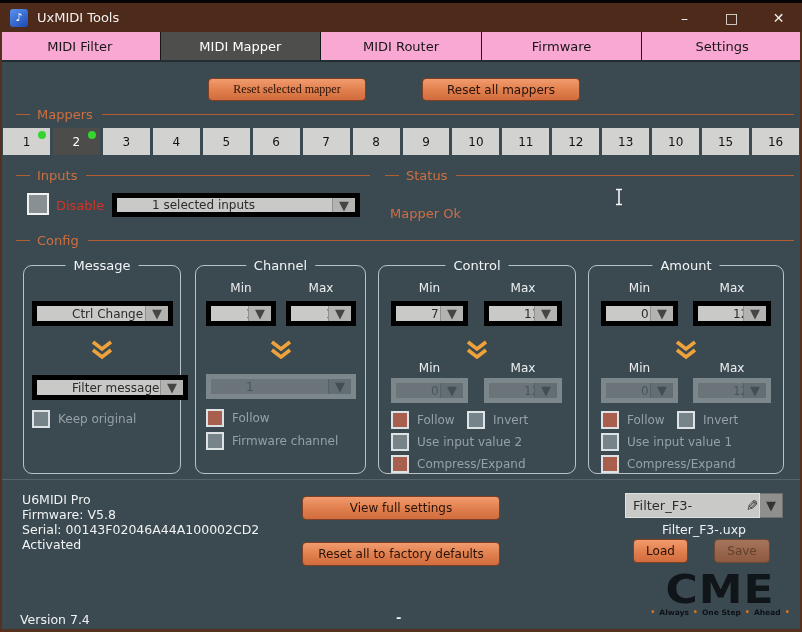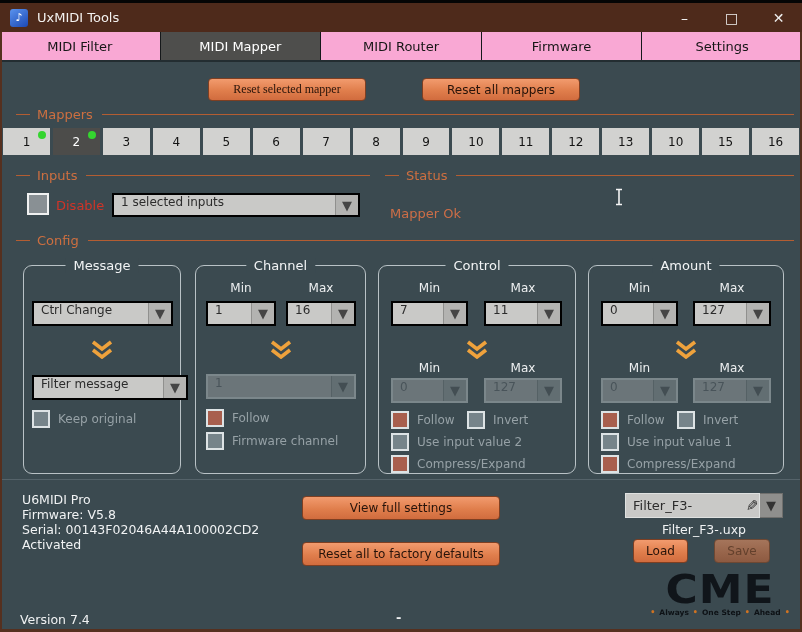--- a/index.html
+++ b/index.html
@@ -33,22 +33,22 @@
   .ghdr{position:absolute;display:flex;align-items:center;color:#cd6f40;font-size:13px;height:14px;}
   .ghdr .dash{width:14px;height:1px;background:#b35d32;margin-right:7px;flex:0 0 auto;}
   .ghdr .gline{flex:1;height:1px;background:#b35d32;margin-left:9px;}
   
   .mapper-row{position:absolute;top:66px;left:3px;right:3px;height:27px;display:flex;gap:3px;}
   .mapper-btn{flex:1;background:#d2d2d0;color:#131313;font-size:12px;display:flex;align-items:center;
     justify-content:center;position:relative;}
   .mapper-btn.active{background:#4c4c4a;color:#fff;}
   .mapper-btn .dot{position:absolute;top:3px;right:4px;width:8px;height:8px;border-radius:50%;background:#35d52f;}
   
-  .dd{position:absolute;display:flex;height:25px;background:#c9c9c7;border:2px solid #000000;
-    box-sizing:border-box;}
+  .dd{position:absolute;display:flex;height:25px;background:#c9c9c7;border:5px solid #000000;
+    box-sizing:border-box;align-items:center;padding-left:28px;}
   .dd .dd-text{flex:1;padding-left:7px;font-size:12px;color:#2c2c2c;white-space:nowrap;overflow:hidden;}
   .dd .dd-arrow{width:22px;align-self:stretch;display:flex;align-items:center;justify-content:center;
     background:#b3b3b1;border-left:1px solid #90908e;color:#454545;font-size:13px;}
   .dd.disabled{background:#6b7579;border-color:#7b878b;}
   .dd.disabled .dd-text{color:#49545a;}
   .dd.disabled .dd-arrow{background:#626e72;border-left-color:#556165;color:#434e53;}
   
   .cbrow{position:absolute;display:flex;align-items:center;gap:8px;}
   .cb{width:14px;height:14px;border:2px solid #dde3e5;box-sizing:content-box;flex:0 0 auto;}
   .cb.gray{background:#76848a;}

